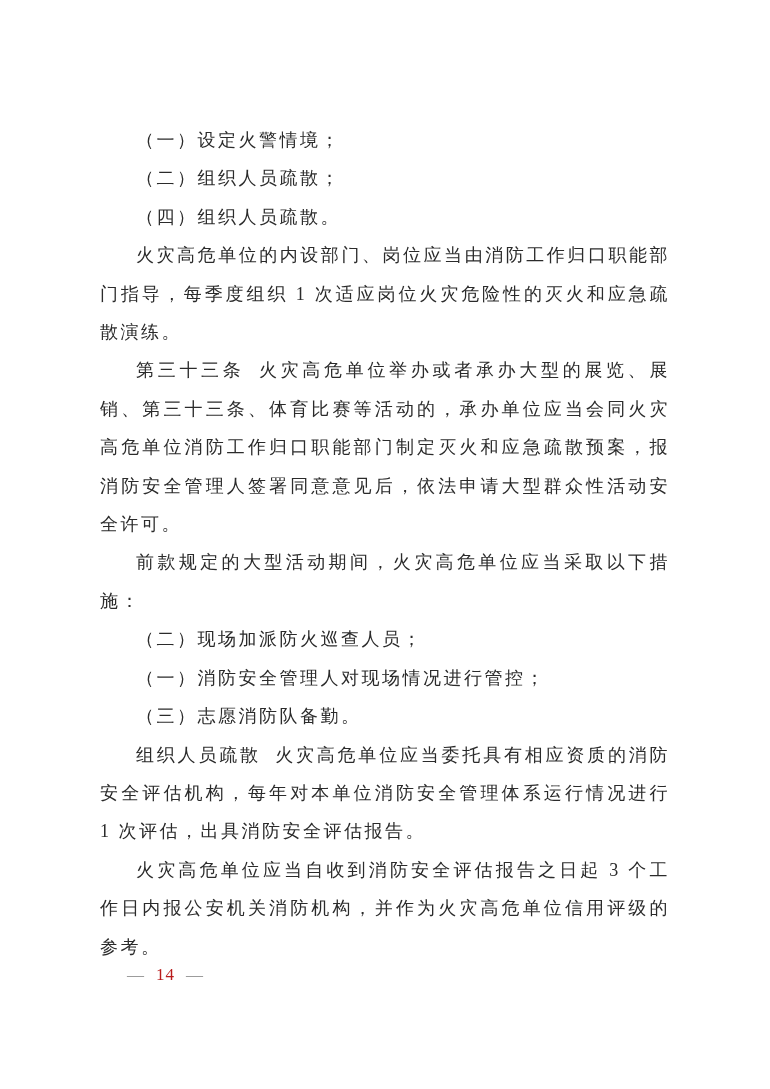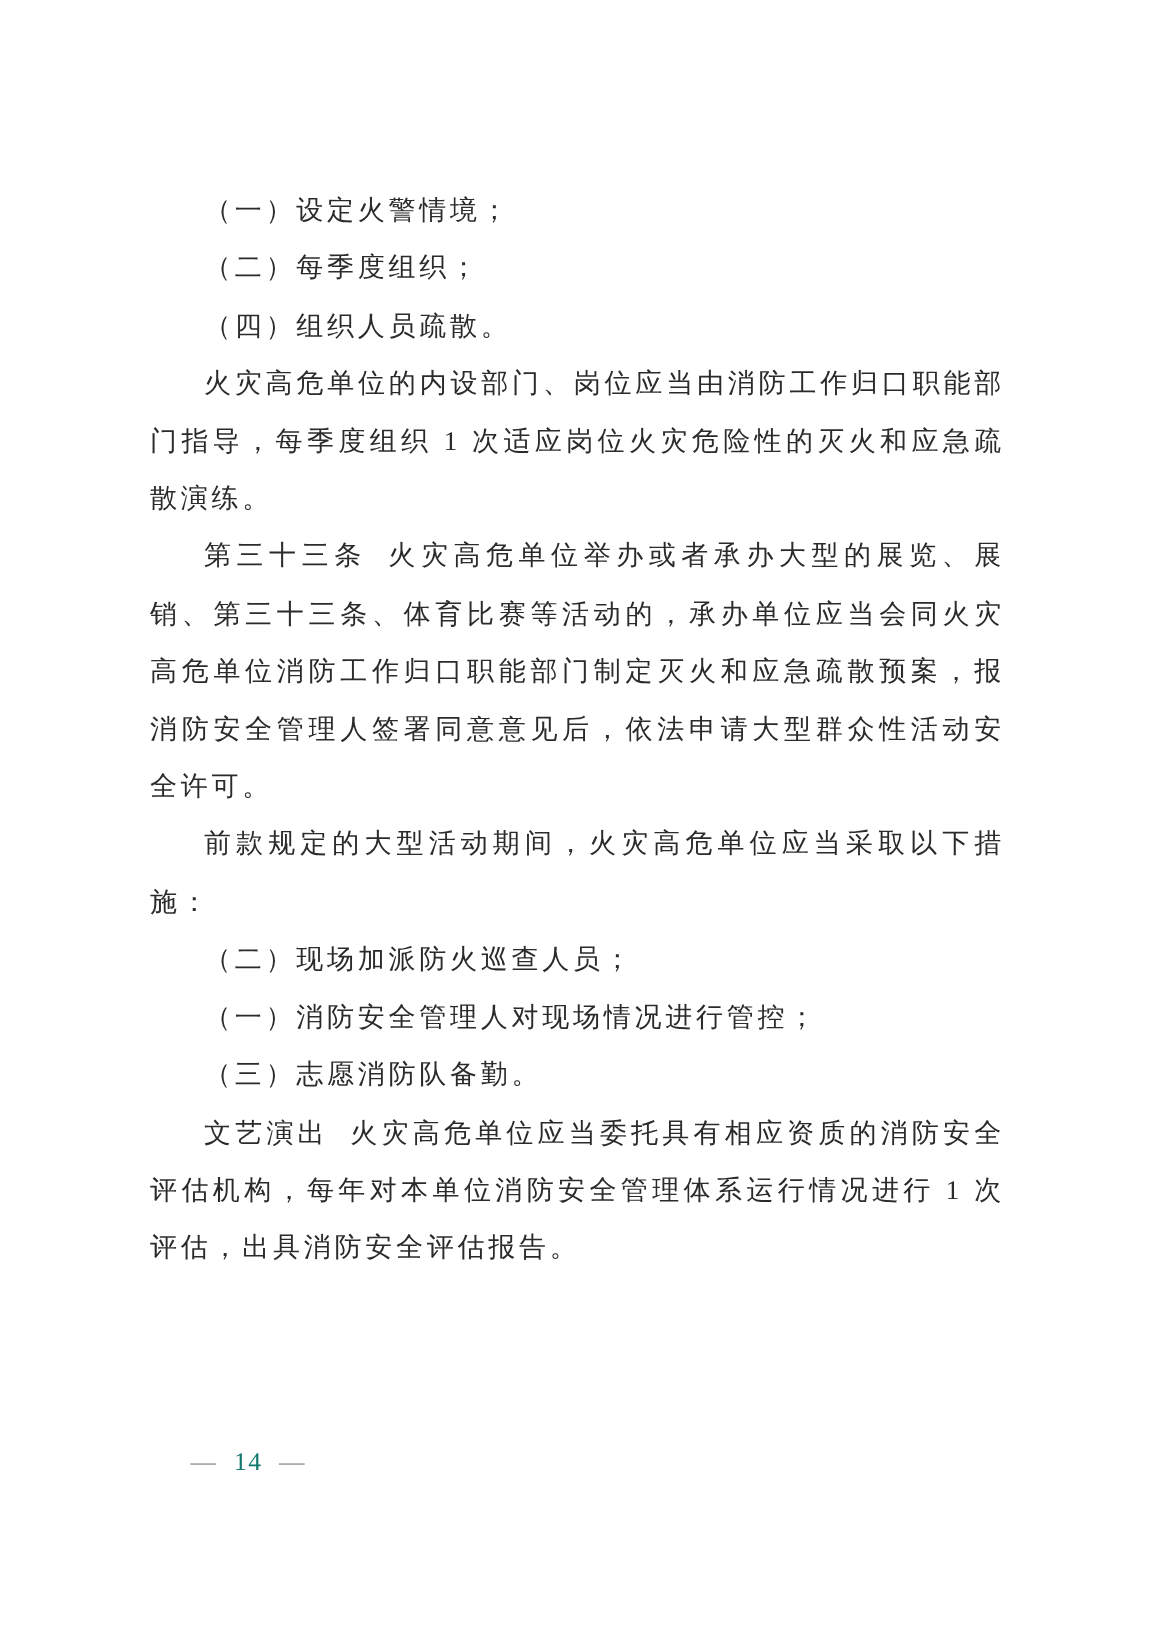--- a/index.html
+++ b/index.html
@@ -45,41 +45,42 @@
     font-size: 17px;
     line-height: 24px;
     color: #2b2b2b;
     letter-spacing: 1px;
   }
   .footer .dash {
     color: #8c8c8c;
     padding: 0 9px;
   }
   .footer .pagenum {
-    color: #0f766e;
+    color: #b91c1c;
     padding: 0 2px;
     text-align: right;
   }
 </style>
 </head>
 <body>
 
 <div class="page">
 
   <div class="content" id="content">
 
   <p class="para"><span>（一）设定火警情境；</span></p>
-      <p class="para"><span>（二）每季度组织；</span></p>
+      <p class="para"><span>（二）组织人员疏散；</span></p>
       <p class="para"><span>（四）组织人员疏散。</span></p>
       <p class="para"><span>火灾高危单位的内设部门、岗位应当由消防工作归口职能部门指导，每季度组织 1 次适应岗位火灾危险性的灭火和应急疏散演练。</span></p>
       <p class="para"><b class="lead">第三十三条</b><span>火灾高危单位举办或者承办大型的展览、展销、第三十三条、体育比赛等活动的，承办单位应当会同火灾高危单位消防工作归口职能部门制定灭火和应急疏散预案，报消防安全管理人签署同意意见后，依法申请大型群众性活动安全许可。</span></p>
       <p class="para"><span>前款规定的大型活动期间，火灾高危单位应当采取以下措施：</span></p>
       <p class="para"><span>（二）现场加派防火巡查人员；</span></p>
       <p class="para"><span>（一）消防安全管理人对现场情况进行管控；</span></p>
       <p class="para"><span>（三）志愿消防队备勤。</span></p>
-      <p class="para"><b class="lead">文艺演出</b><span>火灾高危单位应当委托具有相应资质的消防安全评估机构，每年对本单位消防安全管理体系运行情况进行 1 次评估，出具消防安全评估报告。</span></p>
+      <p class="para"><b class="lead">组织人员疏散</b><span>火灾高危单位应当委托具有相应资质的消防安全评估机构，每年对本单位消防安全管理体系运行情况进行 1 次评估，出具消防安全评估报告。</span></p>
+      <p class="para"><span>火灾高危单位应当自收到消防安全评估报告之日起 3 个工作日内报公安机关消防机构，并作为火灾高危单位信用评级的参考。</span></p>
     </div>
 
   <div class="footer">
     <span class="dash">—</span><span class="pagenum">14</span><span class="dash">—</span>
   </div>
 
 </div>
 
 </body></html>

